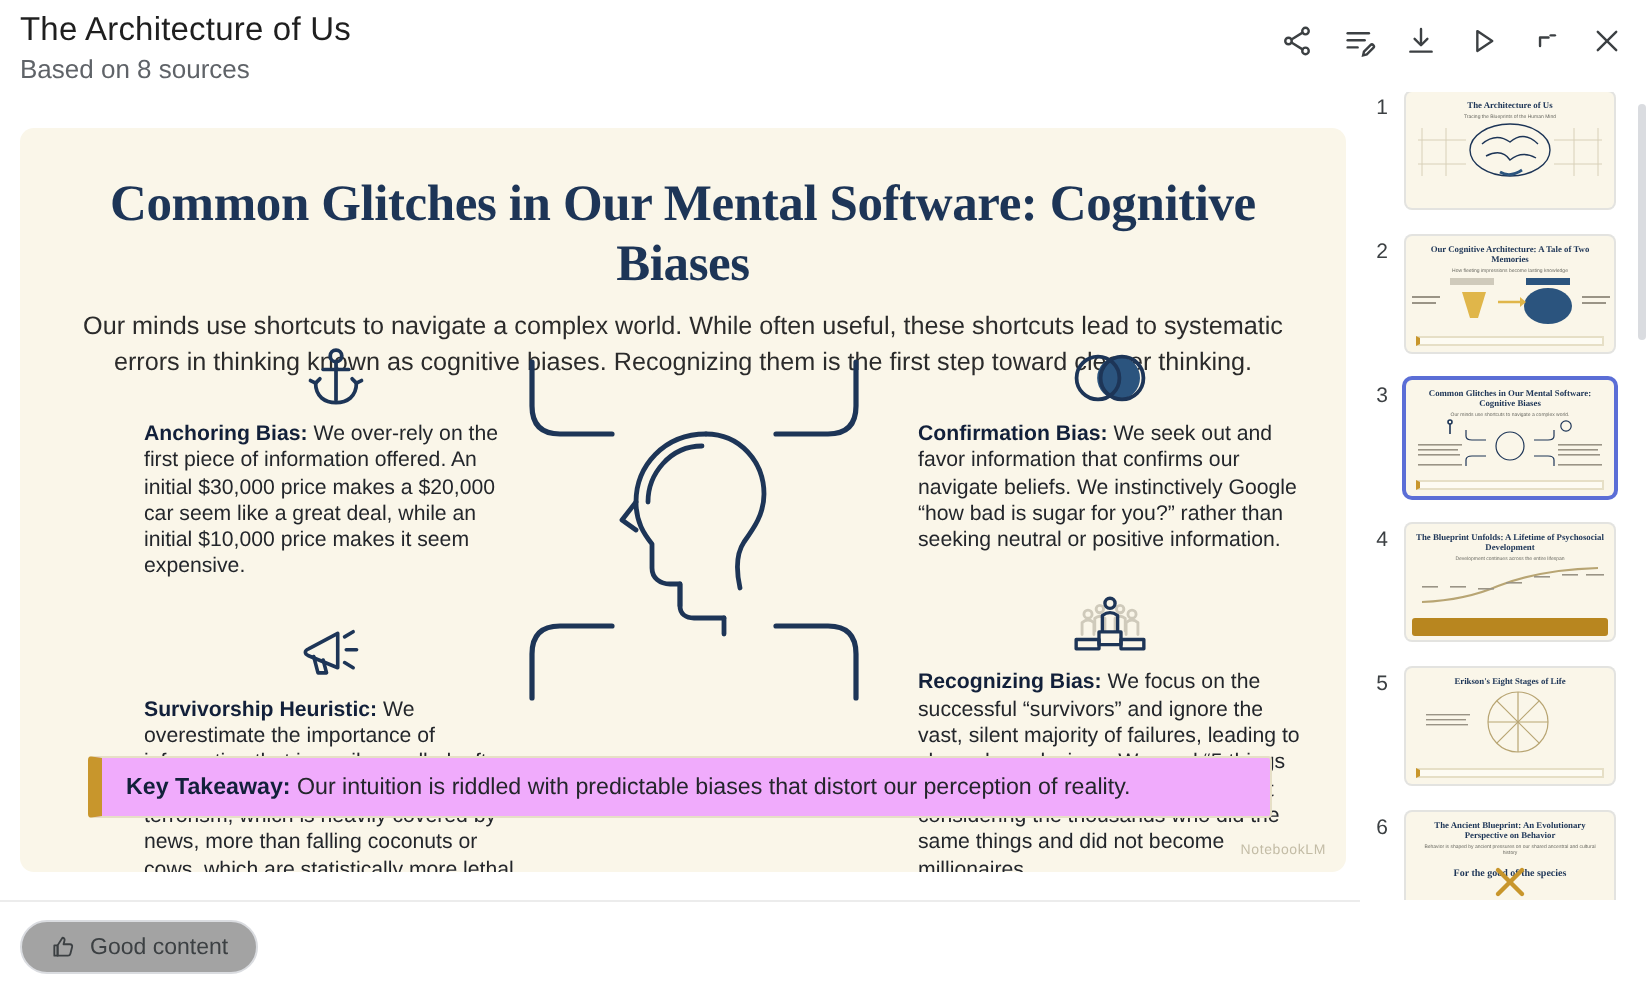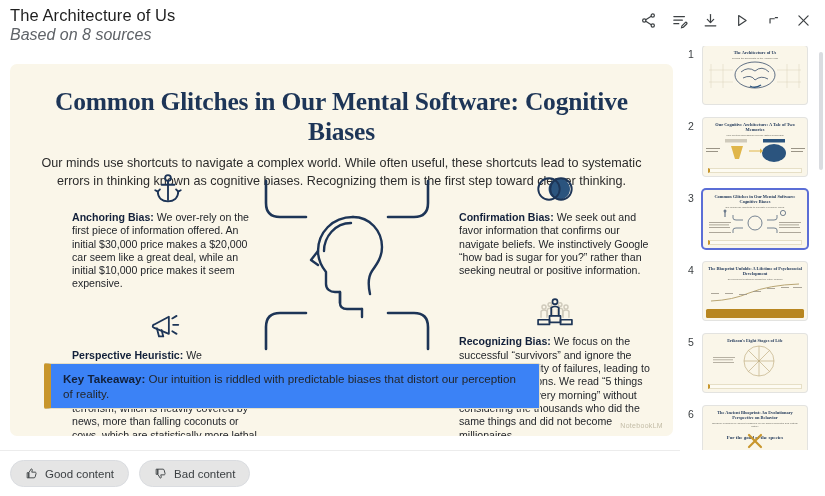--- a/index.html
+++ b/index.html
@@ -15,21 +15,21 @@
   .header {
     position: absolute; top: 0; left: 0; width: 825px; height: 46px;
     background: #fff;
   }
   .header-titles { position: absolute; left: 10px; top: 5px; }
   .doc-title {
     font-size: 16.5px; color: #1f1f1f; font-weight: 400;
     letter-spacing: .1px; line-height: 20px;
   }
   .doc-sub {
-    font-size: 16px; color: #5f6368; margin-top: 4px; line-height: 12px; font-style: italic;
+    font-size: 13px; color: #5f6368; margin-top: 4px; line-height: 12px;
   }
   .header-actions {
     position: absolute; right: 8px; top: 6px;
     display: flex; align-items: center; gap: 3px;
   }
   .icon-btn {
     width: 28px; height: 28px; border-radius: 50%;
     display: flex; align-items: center; justify-content: center;
     cursor: pointer; background: transparent; border: none;
   }
@@ -74,22 +74,22 @@
   }
   .bias-text b { font-weight: 700; color: #12203a; }
 
   
   .center-art {
     position: absolute; left: 248px; top: 97px; width: 178px; height: 208px;
   }
 
   
   .takeaway {
-    position: absolute; left: 34px; bottom: 27px; width: 496px;
-    background: #3b82f6;
+    position: absolute; left: 34px; bottom: 27px; width: 592px;
+    background: #f0abfc;
     border: 1px solid #e6dfc6;
     border-left: 7px solid #c8962c;
     border-radius: 2px;
     padding: 7px 12px;
     font-size: 11.6px; color: #23262b; line-height: 15px;
   }
   .takeaway b { font-weight: 700; color: #12203a; }
   .watermark {
     position: absolute; right: 10px; bottom: 7px;
     font-size: 7px; color: #c3bca6; letter-spacing: .3px;
@@ -147,21 +147,21 @@
   
   .footer {
     position: absolute; left: 0; bottom: 0; width: 680px; height: 46px;
     background: #fff; border-top: 1px solid #ececec;
     display: flex; align-items: center; padding-left: 10px; gap: 10px;
   }
   .pill {
     display: flex; align-items: center; gap: 7px;
     height: 27px; padding: 0 14px;
     border: 1px solid #dadce0; border-radius: 14px;
-    font-size: 11.5px; color: #3c4043; background: #e5e5e5; cursor: pointer;
+    font-size: 11.5px; color: #3c4043; background: #a3a3a3; cursor: pointer;
   }
   .pill svg { display: block; }
 </style>
 </head>
 <body>
 
 <div class="app">
 
   <div class="header">
     <div class="header-titles">
@@ -274,21 +274,21 @@
             <div class="bias-icon">
               <svg width="36" height="30" viewBox="0 0 42 34" fill="none" stroke="#1d3557" stroke-width="2.1" stroke-linecap="round" stroke-linejoin="round">
                 <path d="M5 14 L22 5 L22 25 L5 18 C2.5 17 2.5 15 5 14 Z"></path>
                 <path d="M8 18.5 L10.5 28 L15.5 28 L13.5 20.5"></path>
                 <line x1="26" y1="7" x2="31" y2="4"></line>
                 <line x1="27" y1="14.5" x2="33" y2="14.5"></line>
                 <line x1="26" y1="22" x2="31" y2="25"></line>
               </svg>
             </div>
             <div class="bias-text">
-              <b>Perspective Heuristic:</b><span> We overestimate the importance of information that is easily recalled, often because it's recent or dramatic. We fear terrorism, which is heavily covered by news, more than falling coconuts or cows, which are statistically more lethal.</span>
+              <b>Survivorship Heuristic:</b><span> We overestimate the importance of information that is easily recalled, often because it's recent or dramatic. We fear terrorism, which is heavily covered by news, more than falling coconuts or cows, which are statistically more lethal.</span>
             </div>
           </div>
         </div>
 
         <div class="col col-right">
           <div class="bias-block">
             <div class="bias-icon">
               <svg width="48" height="30" viewBox="0 0 56 34" fill="none" stroke="#1d3557" stroke-width="2.2">
                 <path d="M33 4.5 A12.5 12.5 0 1 0 33 29.5 A12.5 12.5 0 1 0 33 4.5 Z" fill="#2b547e" stroke="none"></path>
                 <circle cx="21" cy="17" r="12.5"></circle>
@@ -491,24 +491,15 @@
   <div class="footer">
     <button class="pill">
       <span>
         <svg width="13" height="13" viewBox="0 0 24 24" fill="none" stroke="#3c4043" stroke-width="1.7" stroke-linejoin="round">
           <path d="M7 10.5 L7 20 L4 20 L4 10.5 Z"></path>
           <path d="M7 10.5 L11.5 3.5 C13 3.5 13.8 4.6 13.4 6 L12.5 9.5 L18.5 9.5 C20 9.5 20.8 10.7 20.4 12 L18.8 18.2 C18.5 19.4 17.7 20 16.6 20 L7 20 Z"></path>
         </svg>
       </span>
       <span>Good content</span>
     </button>
-    <button class="pill">
-      <span>
-        <svg width="13" height="13" viewBox="0 0 24 24" fill="none" stroke="#3c4043" stroke-width="1.7" stroke-linejoin="round">
-          <path d="M7 13.5 L7 4 L4 4 L4 13.5 Z"></path>
-          <path d="M7 13.5 L11.5 20.5 C13 20.5 13.8 19.4 13.4 18 L12.5 14.5 L18.5 14.5 C20 14.5 20.8 13.3 20.4 12 L18.8 5.8 C18.5 4.6 17.7 4 16.6 4 L7 4 Z"></path>
-        </svg>
-      </span>
-      <span>Bad content</span>
-    </button>
   </div>
 
 </div>
 
 </body></html>

